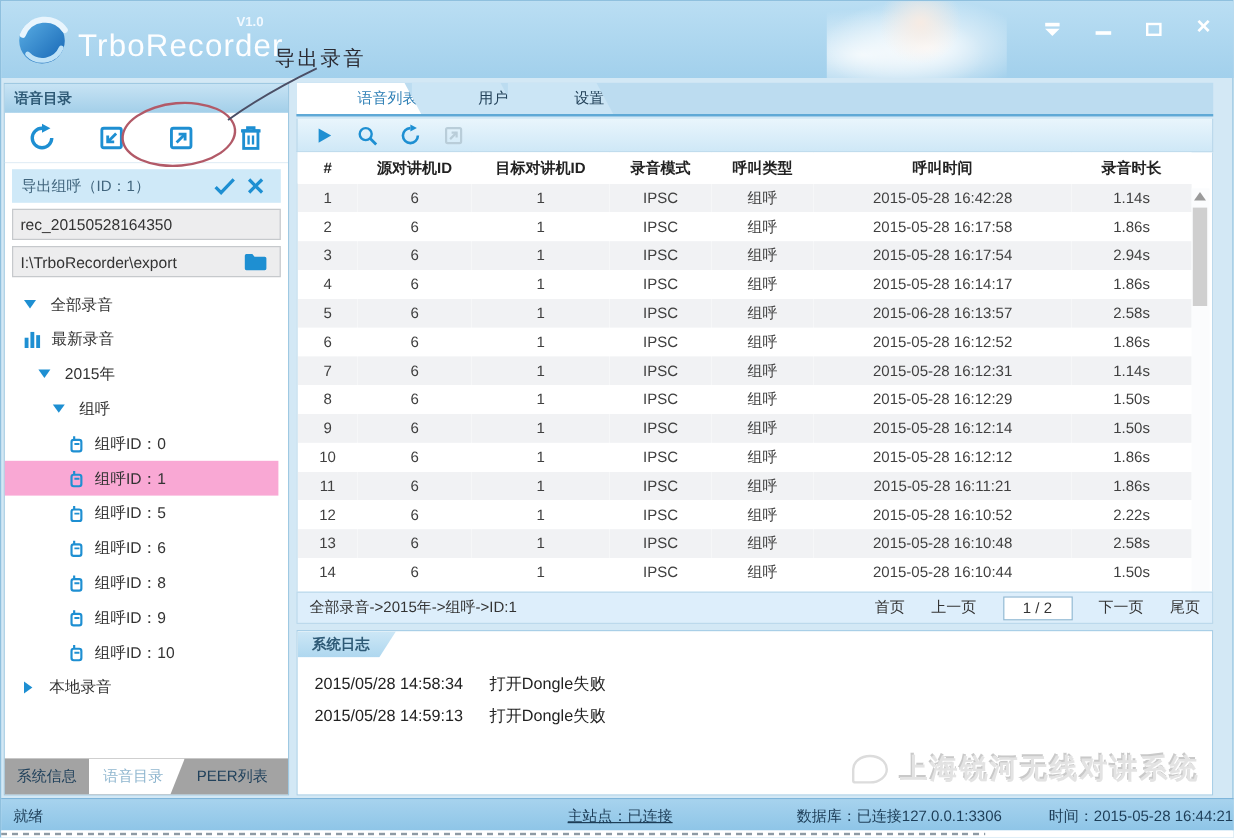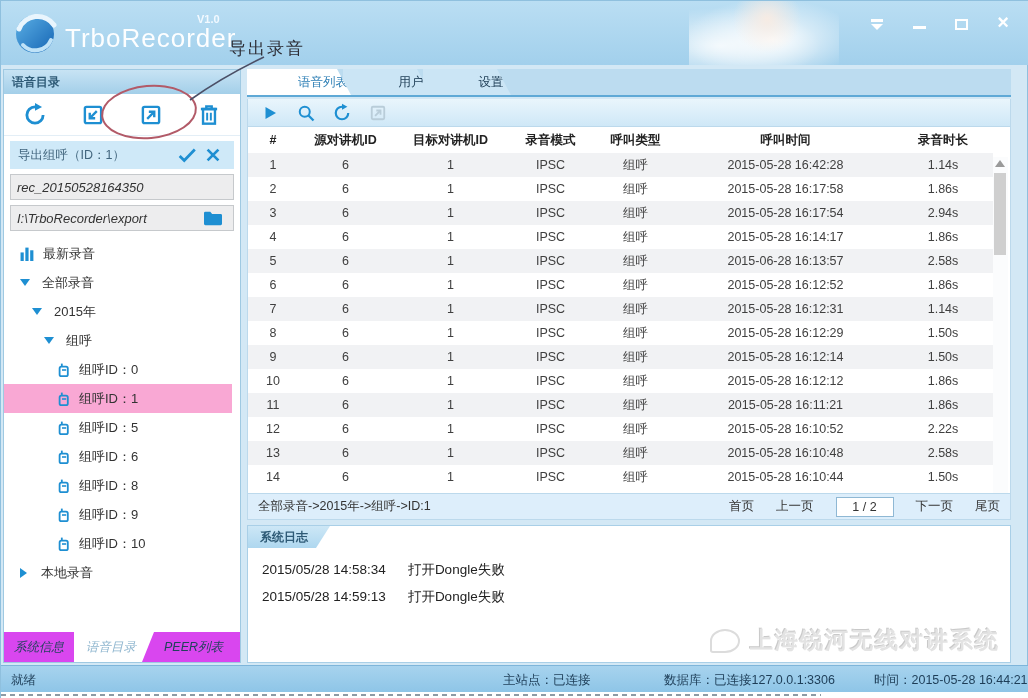--- a/index.html
+++ b/index.html
@@ -41,34 +41,34 @@
   .sb-toolbar { height:42px; display:flex; align-items:center; justify-content:space-between;
     padding:0 16px; border-bottom:1px solid #e3eef6; }
   .sb-toolbar .tbtn { width:30px; height:30px; display:flex; align-items:center; justify-content:center; cursor:pointer; }
 
   .export-panel { margin:5px 6px 8px 6px; }
   .ep-head { height:28px; background:#cfe9f8; display:flex; align-items:center; padding:0 8px;
     font-size:12.5px; color:#41657d; }
   .ep-head .spacer { flex:1; }
   .ep-head .ebtn { width:26px; height:24px; display:flex; align-items:center; justify-content:center; cursor:pointer; }
   .ep-input { margin-top:5px; height:26px; background:#ededee; border:1px solid #c6c9cc;
-    font-size:13px; color:#333; display:flex; align-items:center; padding:0 6px; position:relative;font-style:italic; }
+    font-size:13px; color:#333; display:flex; align-items:center; padding:0 6px; position:relative; }
   .ep-input .val { flex:1; white-space:nowrap; overflow:hidden; }
   .folder-btn { width:28px; height:22px; display:flex; align-items:center; justify-content:center; cursor:pointer; }
 
   .tree { font-size:13px; color:#333; margin-top:6px; }
   .tree-item { height:29px; display:flex; align-items:center; cursor:pointer; }
   .tree-item .lbl { margin-left:8px; }
   .tri-exp { width:0; height:0; border-left:5px solid transparent; border-right:5px solid transparent; border-top:7px solid #1e8fd2; margin-right:4px; }
   .tri-col { width:0; height:0; border-top:5px solid transparent; border-bottom:5px solid transparent; border-left:7px solid #1e8fd2; margin-right:6px; }
   .ind0{padding-left:16px;} .ind1{padding-left:16px;} .ind2{padding-left:28px;} .ind3{padding-left:40px;} .ind4{padding-left:52px;}
   .tree-item.selected { background:#f9a8d4; margin-right:8px; }
 
-  .sb-tabs { position:absolute; left:0; bottom:0; width:236px; height:30px; background:#d946ef;
-    display:flex; align-items:stretch; font-size:12.5px;font-style:italic; }
+  .sb-tabs { position:absolute; left:0; bottom:0; width:236px; height:30px; background:#a3a3a3;
+    display:flex; align-items:stretch; font-size:12.5px; }
   .sb-tab { display:flex; align-items:center; justify-content:center; color:#22425c; cursor:pointer; padding:0 10px; }
   .sb-tab.active { background:#fff; color:#8fb6cf; clip-path:polygon(0 0,100% 0,calc(100% - 12px) 100%,0 100%); padding:0 18px 0 12px; }
 
   
   .main { position:absolute; left:246px; top:68px; width:764px; height:594px; }
   .mtabs { position:absolute; left:0; top:0; width:764px; height:28px; background:#bcdcf0;
     border-bottom:2px solid #5fa9d6; display:flex; font-size:12.5px; }
   .mtab { width:88px; display:flex; align-items:center; justify-content:center; color:#23425a; cursor:pointer;
     background:#cbe5f5; clip-path:polygon(0 0,calc(100% - 14px) 0,100% 100%,0 100%); margin-right:-8px;padding-left:48px; }
   .mtab.active { background:#fff; color:#2e7fb5; width:104px; z-index:2; }
@@ -112,21 +112,21 @@
     text-shadow:1px 1px 0 #fff,-1px -1px 0 #c9c9c9; pointer-events:none; }
   .wm-logo { width:30px; height:24px; border:2px solid #dcdcdc; border-radius:50% 50% 50% 10%;
     box-shadow:inset 1px 1px 0 #fff; }
 
   
   .statusbar { position:absolute; left:0; top:664px; width:1028px; height:27px;
     background:linear-gradient(180deg,#a7d3ee,#8ec5e7); border-top:1px solid #7eb5da;
     font-size:12.5px; color:#1d3d57; }
   .statusbar span { position:absolute; top:6px; white-space:nowrap; }
   .st-ready { left:10px; }
-  .st-master { left:502px; }
+  .st-master { left:472px;text-decoration:underline; }
   .st-db { left:663px; }
   .st-time { left:873px; }
 
   .bottom-strip { position:absolute; left:0; top:691px; width:1028px; height:7px; background:#fff; }
   .bottom-strip::before { content:""; position:absolute; left:0; top:2px; width:820px; height:2px;
     background:repeating-linear-gradient(90deg,#8e9aa4 0 5px,transparent 5px 9px); }
 
   svg { display:block; }
 </style>
 </head>
@@ -227,31 +227,31 @@
         <span class="val">I:\TrboRecorder\export</span>
         <span class="folder-btn">
           <svg width="22" height="18" viewBox="0 0 24 20">
               <path d="M2 4.5A1.5 1.5 0 0 1 3.5 3H9l2 2.5h9.5A1.5 1.5 0 0 1 22 7v9.5a1.5 1.5 0 0 1-1.5 1.5h-17A1.5 1.5 0 0 1 2 16.5z" fill="#1e8fd2"></path>
             </svg>
         </span>
       </div>
     </div>
 
     <div class="tree">
+      <div class="tree-item ind1">
+        <span class="tri-exp"></span>
+        <span class="lbl">全部录音</span>
+      </div>
       <div class="tree-item ind0">
         <svg width="15" height="15" viewBox="0 0 14 14">
             <rect x="0.5" y="6" width="3" height="8" fill="#1e8fd2"></rect>
             <rect x="5" y="1.5" width="3" height="12.5" fill="#1e8fd2"></rect>
             <rect x="9.5" y="4" width="3" height="10" fill="#1e8fd2"></rect>
           </svg>
         <span class="lbl">最新录音</span>
-      </div>
-      <div class="tree-item ind1">
-        <span class="tri-exp"></span>
-        <span class="lbl">全部录音</span>
       </div>
       <div class="tree-item ind2">
         <span class="tri-exp"></span>
         <span class="lbl">2015年</span>
       </div>
       <div class="tree-item ind3">
         <span class="tri-exp"></span>
         <span class="lbl">组呼</span>
       </div>
       <div>

